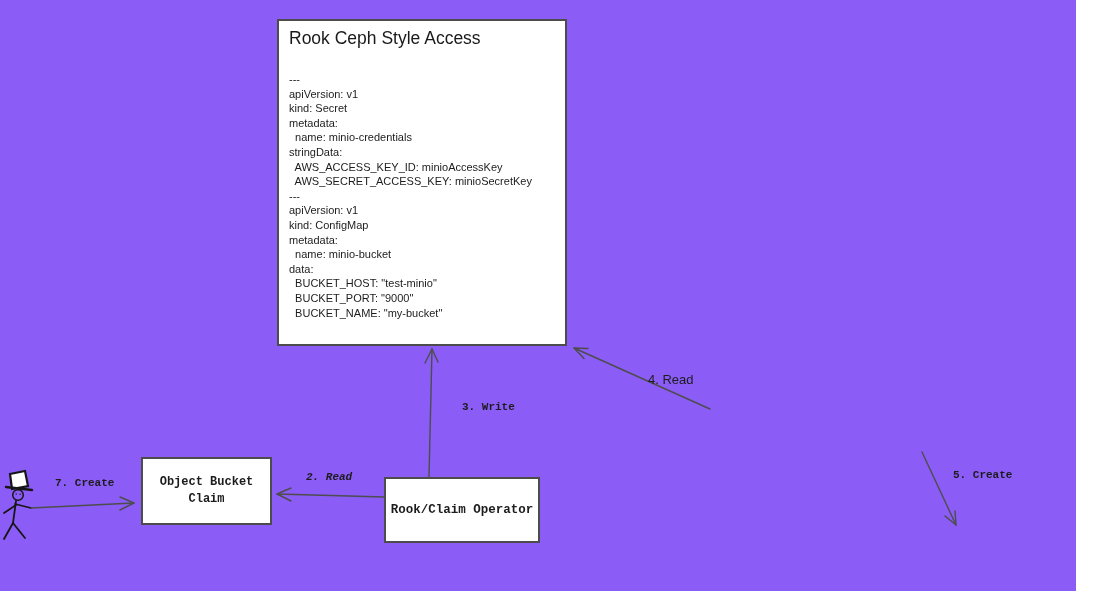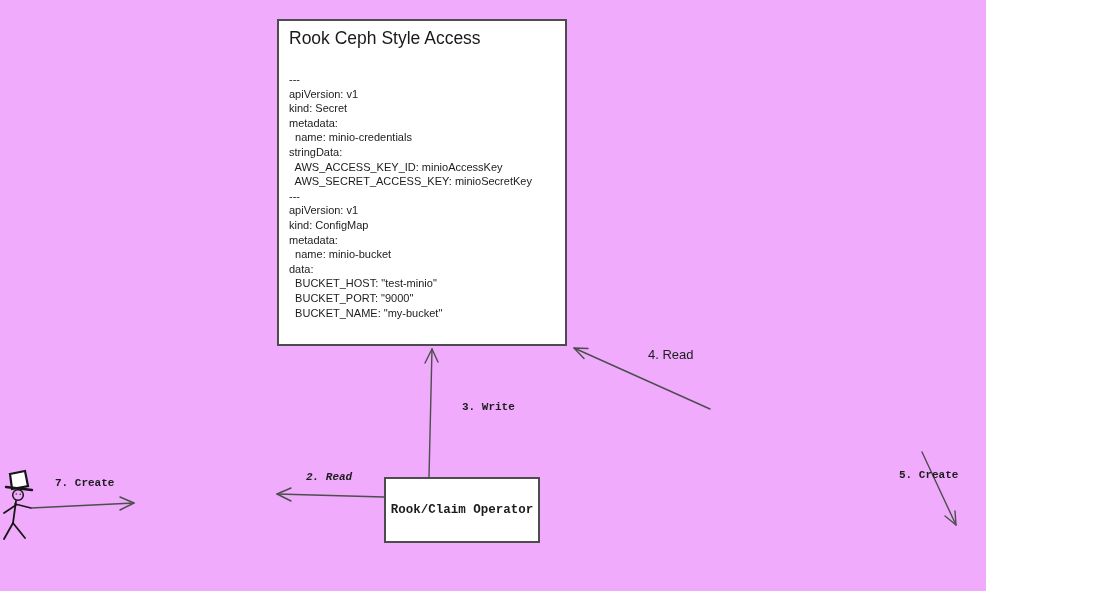--- a/index.html
+++ b/index.html
@@ -1,20 +1,20 @@
 <!DOCTYPE html>
 <html><head>
 <meta charset="utf-8">
 <style>
   html, body { margin: 0; padding: 0; background: #ffffff; }
   .canvas {
     position: relative;
-    width: 986px;
+    width: 1076px;
     height: 591px;
-    background: #f0abfc;
+    background: #8b5cf6;
     font-family: "Liberation Sans", sans-serif;
     color: #1c1c1c;
     overflow: hidden;
   }
   svg.overlay {
     position: absolute;
     left: 0; top: 0;
     width: 1094px; height: 591px;
   }
   .node {
@@ -77,22 +77,22 @@
   .edge-label {
     position: absolute;
     white-space: nowrap;
     color: #1c1c1c;
   }
   .edge-label.mono { font-size: 11px; }
   .edge-label.sans { font-size: 13px; font-family: "Liberation Sans", sans-serif; }
   .l1 { left: 55px;  top: 477px; }
   .l2 { left: 306px; top: 471px; font-style: italic; }
   .l3 { left: 462px; top: 401px; }
-  .l4 { left: 648px; top: 347px; }
-  .l5 { left: 899px; top: 469px; }
+  .l4 { left: 648px; top: 372px; }
+  .l5 { left: 953px; top: 469px; }
 </style>
 </head>
 <body>
 
 <div class="canvas">
 
   <svg class="overlay" viewBox="0 0 1094 591">
 
     <g stroke="#161616" fill="none" stroke-linecap="round">
       <path d="M10,474 L25,471 L28,486 L12,489 Z" stroke-width="2.2" fill="#ffffff"></path>
@@ -147,20 +147,22 @@
 apiVersion: v1
 kind: ConfigMap
 metadata:
   name: minio-bucket
 data:
   BUCKET_HOST: "test-minio"
   BUCKET_PORT: "9000"
   BUCKET_NAME: "my-bucket"</pre>
   </div>
 
+  <div class="node flex mono obc-box">Object Bucket
+Claim</div>
 
   <div class="node flex mono operator-box">Rook/Claim Operator</div>
 
 
 
   <div class="edge-label mono l1">7. Create</div>
   <div class="edge-label mono l2">2. Read</div>
   <div class="edge-label mono l3">3. Write</div>
   <div class="edge-label sans l4">4. Read</div>
   <div class="edge-label mono l5">5. Create</div>

